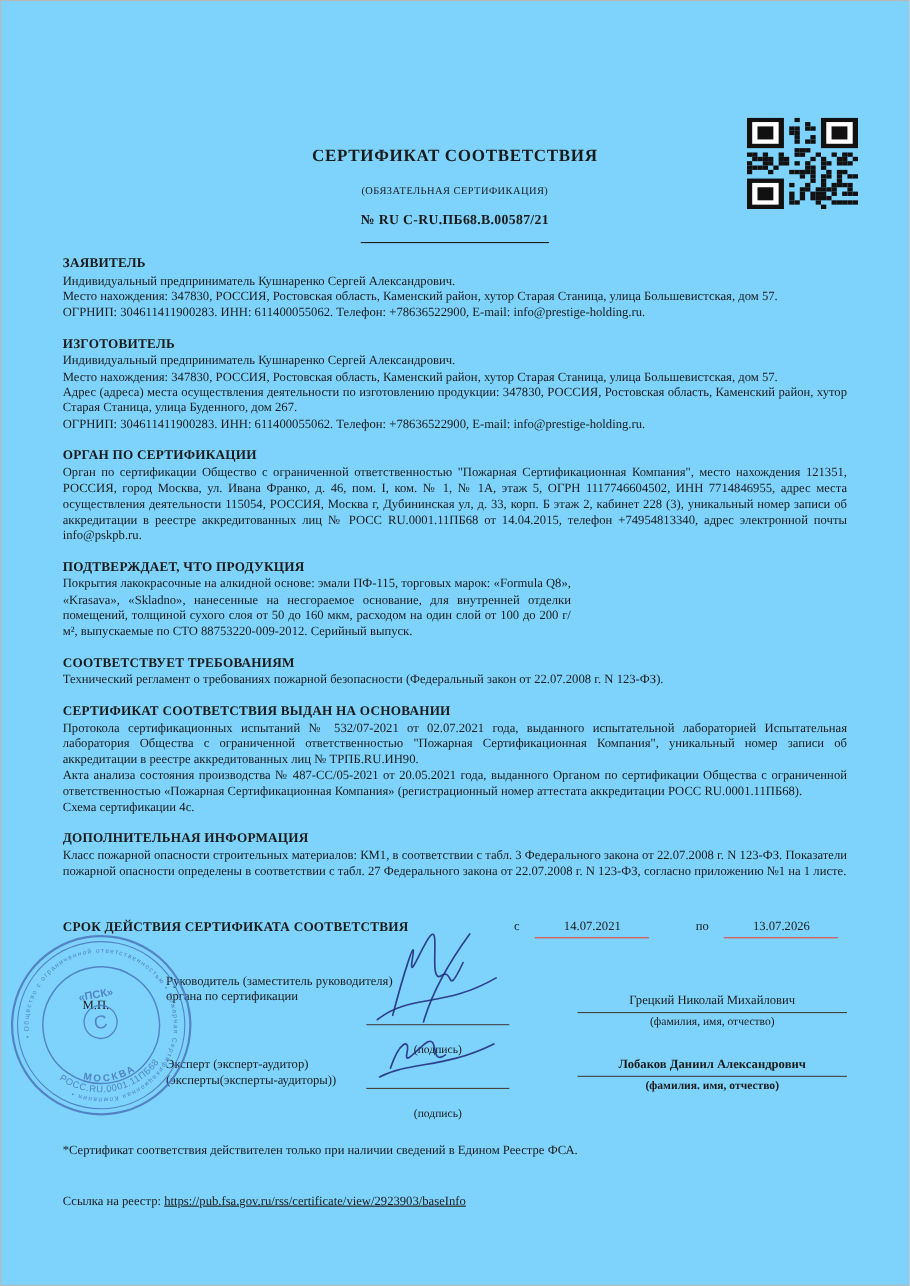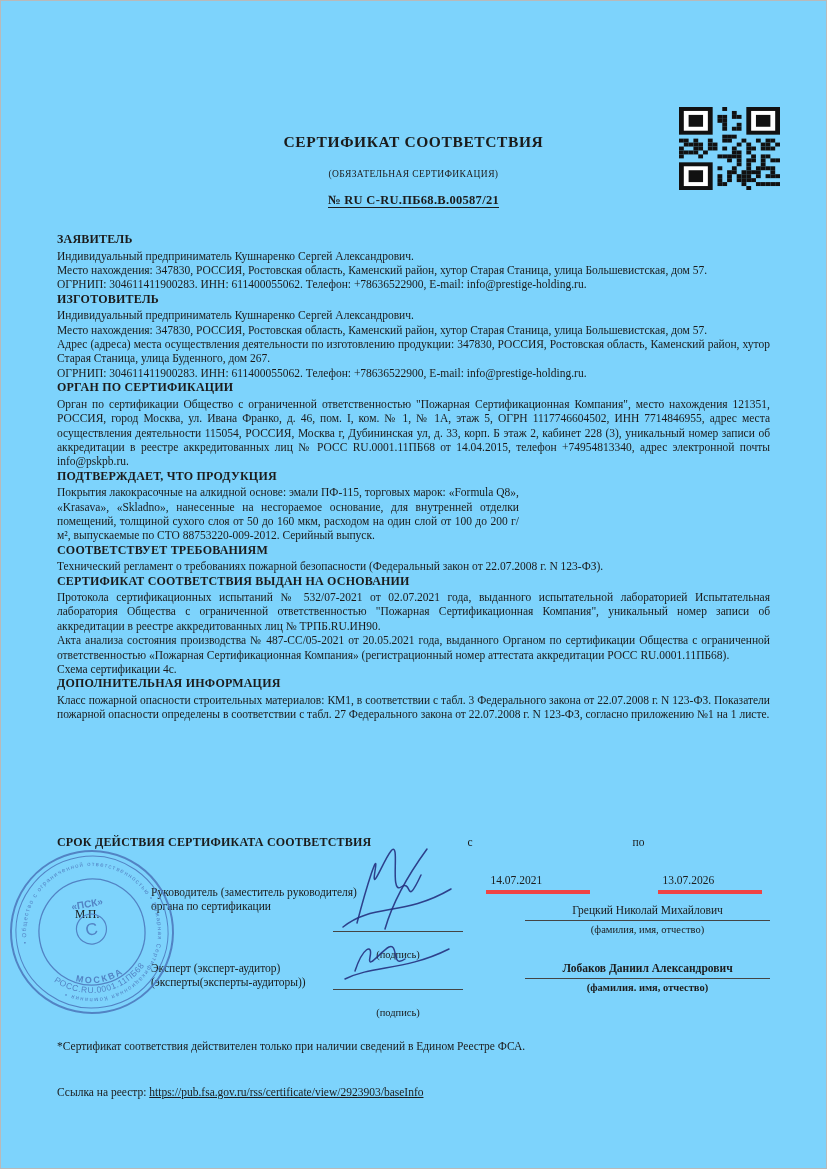--- a/index.html
+++ b/index.html
@@ -15,40 +15,40 @@
     font-size:11.5px;
     line-height:14.4px;
     overflow:hidden;
     padding:0 56px;
   }
   
   .header { text-align:center; padding-top:134px; }
   .title { font-size:15.5px; font-weight:bold; letter-spacing:.6px; }
   .subtitle { font-size:9.5px; margin-top:18px; letter-spacing:.4px; }
   .number-row { margin-top:11px; font-size:12.5px; font-weight:bold; }
-  .number-row span { border-bottom:1.5px solid #1b1b1b; padding-bottom:0; letter-spacing:.3px; }
+  .number-row span { border-bottom:1.5px solid #1b1b1b; padding-bottom:13px; letter-spacing:.3px; }
   
   .qr { position:absolute; left:678px; top:106px; width:101px; height:83px; }
   
-  section { }
+  section { margin-top:13px; }
   section.first { margin-top:25px; }
   h2 { font-size:12px; font-weight:bold; letter-spacing:.2px; margin-bottom:2px; }
   p { text-align:justify; }
   
   .product-cols { display:flex; gap:16px; }
   .product-left { width:462px; text-align:justify; }
   .codes { flex:1; padding-top:3px; }
   .code-row { display:flex; }
   .code-row + .code-row { margin-top:33px; }
   .code-label { width:106px; flex:none; }
   
   .validity { position:absolute; left:56px; top:834px; width:713px; display:flex; align-items:flex-start; }
   .validity-title { font-size:12px; font-weight:bold; letter-spacing:.2px; }
   .validity .from-label { margin-left:96px; }
-  .validity .date { display:inline-block; min-width:104px; border-bottom:4px solid #ef4444; padding:0 4px 3px; margin-left:14px;margin-top:38px; }
+  .validity .date { display:inline-block; min-width:104px; text-align:center; border-bottom:1px solid #ef4444; padding:0 4px 3px; margin-left:14px; }
   .validity .to-label { margin-left:42px; }
   
   .signatures { position:absolute; left:56px; top:872px; width:713px; height:152px; }
   .signatures .abs { position:absolute; }
   .mp { left:18px; top:34px; }
   .role1 { left:94px; top:12px; width:208px; }
   .role2 { left:94px; top:88px; width:196px; }
   .sig-svg1 { left:266px; top:-36px; width:150px; height:100px; }
   .sig-svg2 { left:284px; top:66px; width:116px; height:48px; }
   .sig-line { border-top:1px solid #444; text-align:center; font-size:10.5px; padding-top:16px; }

